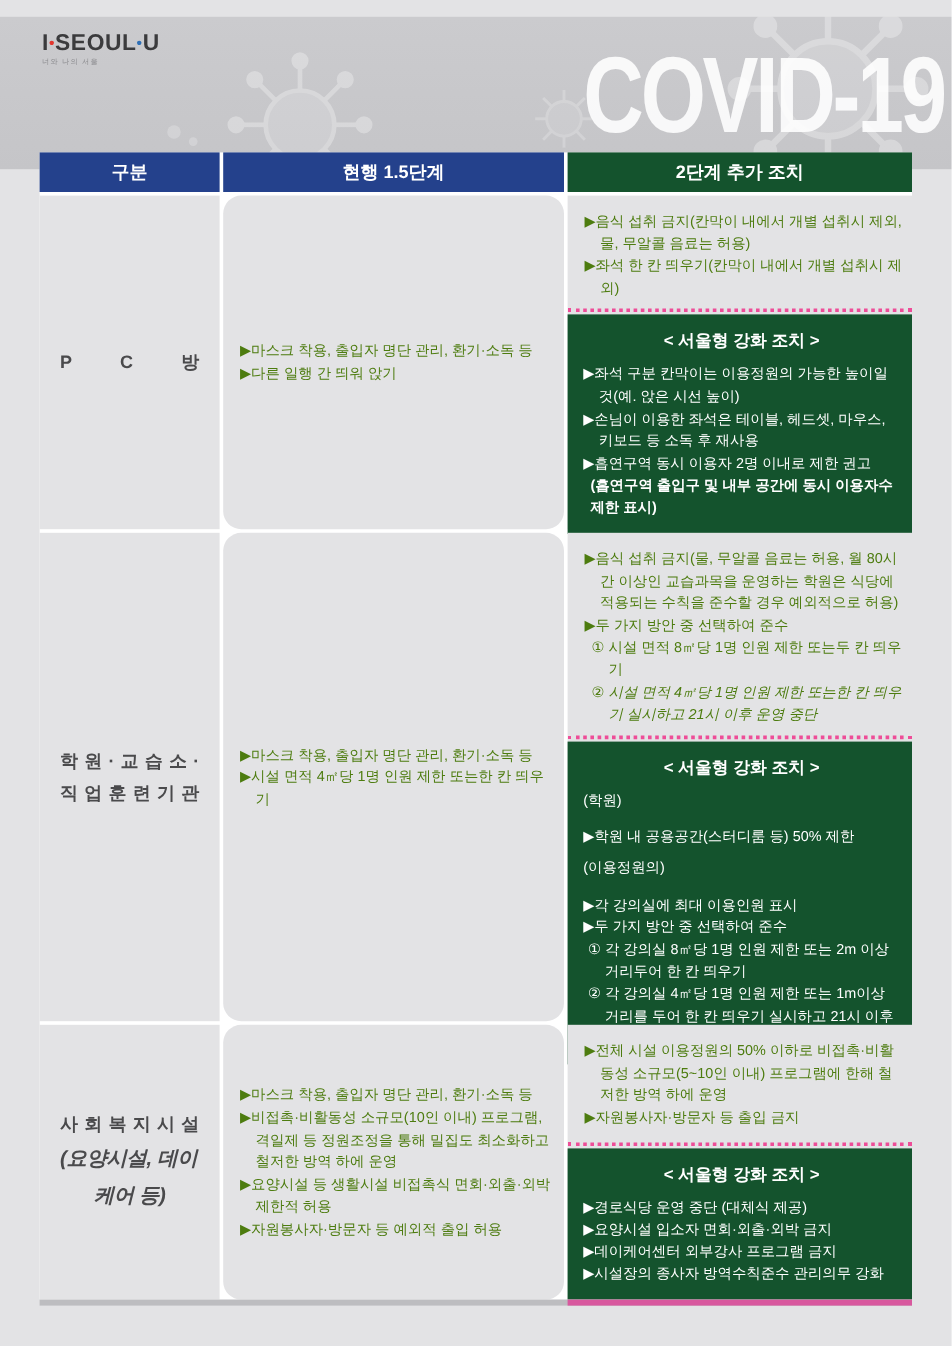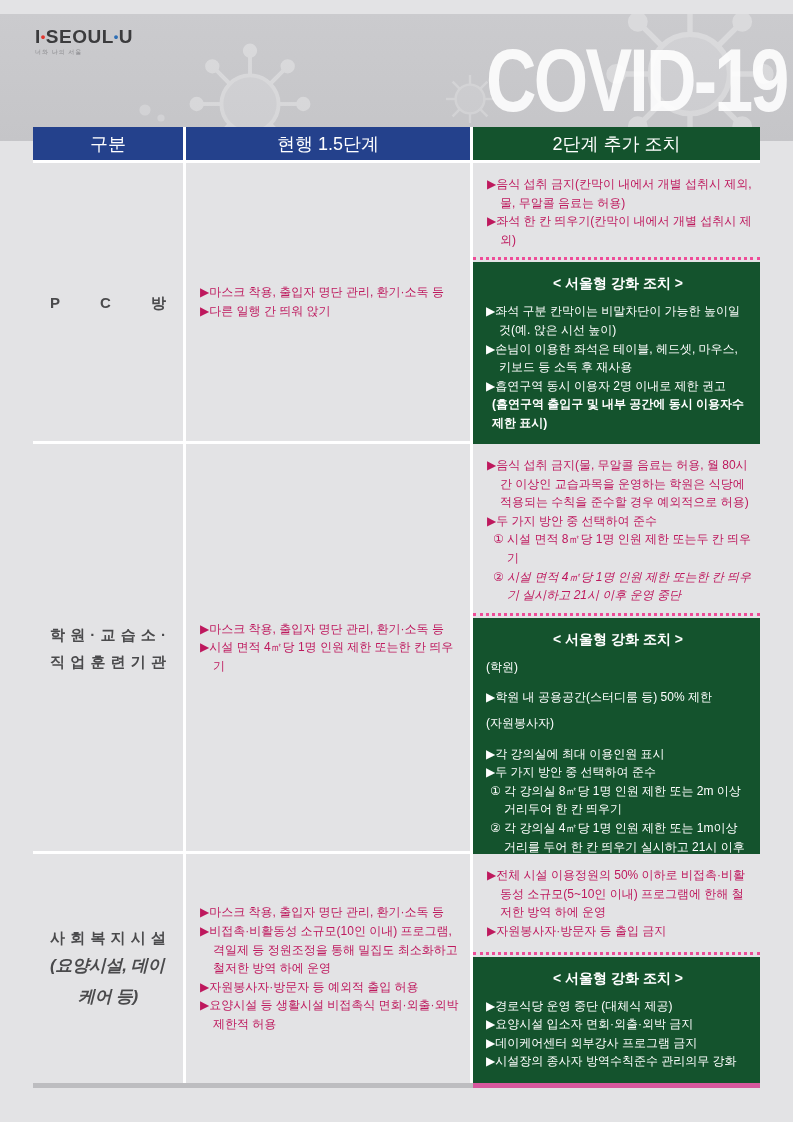--- a/index.html
+++ b/index.html
@@ -32,32 +32,32 @@
   
   .tbl{
     position:absolute;left:33px;top:127px;width:727px;height:956px;
     display:grid;
     grid-template-columns:150px 284px 287px;
     grid-template-rows:33px 278px 407px 229px;
     gap:3px;background:#ffffff;
   }
   .cell{background:#e3e3e5;}
   .hd{display:flex;align-items:center;justify-content:center;
-      color:#fff;font-weight:normal;font-size:18px;}
+      color:#fff;font-weight:bold;font-size:15px;}
   .hd-navy{background:#24418c;}
   .hd-cyan{background:#14532d;}
   .cat{display:flex;flex-direction:column;justify-content:center;padding:0 17px;}
   .cat-line{
     font-size:15px;font-weight:bold;color:#4a4a4c;line-height:1.8;
     text-align:justify;text-align-last:justify;
   }
   .cat-line.normal{font-size:17px;text-align:left;text-align-last:center;letter-spacing:-.3px;font-style:italic;}
-  .mid{display:flex;flex-direction:column;justify-content:center;padding:0 10px 0 14px;}
+  .mid{display:flex;flex-direction:column;justify-content:center;padding:0 10px 0 14px;border-radius:15px;}
   .li{
-    font-size:12px;color:#be185d;line-height:1.55;
+    font-size:12px;color:#4d7c0f;line-height:1.55;
     padding-left:13px;text-indent:-13px;margin:0;
   }
   .add{display:flex;flex-direction:column;padding-top:12px;}
   .add-text{padding:0 8px 8px 14px;}
   .pink-wrap{margin-top:auto;border-top:3px dotted #ee4d98;padding-top:2px;}
   .pink-wrap.lift{margin-bottom:8px;}
   .pink{background:#14532d;color:#fff;padding:8px 10px 12px 13px;}
   .pink .li{color:#fff;}
   .pink-title{text-align:center;font-weight:bold;font-size:14px;margin:5px 0 9px 0;color:#fff;}
   .plabel{font-size:12px;color:#fff;line-height:1.55;margin-top:7px;}
@@ -158,21 +158,21 @@
     <p class="li">▶다른 일행 간 띄워 앉기</p>
   </div>
   <div class="cell add">
     <div class="add-text">
       <p class="li">▶음식 섭취 금지(칸막이 내에서 개별 섭취시 제외, 물, 무알콜 음료는 허용)</p>
       <p class="li">▶좌석 한 칸 띄우기(칸막이 내에서 개별 섭취시 제외)</p>
     </div>
     <div class="pink-wrap">
       <div class="pink">
         <div class="pink-title">&lt; 서울형 강화 조치 &gt;</div>
-        <p class="li">▶좌석 구분 칸막이는 비말차단이 가능한 높이일 것(예. 앉은 시선 높이)</p>
+        <p class="li">▶좌석 구분 칸막이는 이용정원의 가능한 높이일 것(예. 앉은 시선 높이)</p>
         <p class="li">▶손님이 이용한 좌석은 테이블, 헤드셋, 마우스, 키보드 등 소독 후 재사용</p>
         <p class="li">▶흡연구역 동시 이용자 2명 이내로 제한 권고</p>
         <p class="li" style="padding-left:6px;text-indent:0;font-weight:bold;">(흡연구역 출입구 및 내부 공간에 동시 이용자수 제한 표시)</p>
       </div>
     </div>
   </div>
 
   <div class="cell cat">
     <div class="cat-line">학 원 · 교 습 소 ·</div>
     <div class="cat-line">직 업 훈 련 기 관</div>
@@ -186,38 +186,38 @@
       <p class="li">▶음식 섭취 금지(물, 무알콜 음료는 허용, 월 80시간 이상인 교습과목을 운영하는 학원은 식당에 적용되는 수칙을 준수할 경우 예외적으로 허용)</p>
       <p class="li">▶두 가지 방안 중 선택하여 준수</p>
       <p class="li" style="padding-left:20px;text-indent:-14px;">① 시설 면적 8㎡당 1명 인원 제한 또는두 칸 띄우기</p>
       <p class="li" style="padding-left:20px;text-indent:-14px;font-style:italic;">② 시설 면적 4㎡당 1명 인원 제한 또는한 칸 띄우기 실시하고 21시 이후 운영 중단</p>
     </div>
     <div class="pink-wrap lift">
       <div class="pink">
         <div class="pink-title">&lt; 서울형 강화 조치 &gt;</div>
         <p class="plabel">(학원)</p>
         <p class="li">▶학원 내 공용공간(스터디룸 등) 50% 제한</p>
-        <p class="plabel">(자원봉사자)</p>
+        <p class="plabel">(이용정원의)</p>
         <p class="li">▶각 강의실에 최대 이용인원 표시</p>
         <p class="li">▶두 가지 방안 중 선택하여 준수</p>
         <p class="li" style="padding-left:18px;text-indent:-14px;">① 각 강의실 8㎡당 1명 인원 제한 또는 2m 이상 거리두어 한 칸 띄우기</p>
         <p class="li" style="padding-left:18px;text-indent:-14px;">② 각 강의실 4㎡당 1명 인원 제한 또는 1m이상 거리를 두어 한 칸 띄우기 실시하고 21시 이후 운영 중단</p>
       </div>
     </div>
   </div>
 
   <div class="cell cat">
     <div class="cat-line">사 회 복 지 시 설</div>
     <div class="cat-line normal">(요양시설, 데이케어 등)</div>
   </div>
   <div class="cell mid">
     <p class="li">▶마스크 착용, 출입자 명단 관리, 환기·소독 등</p>
     <p class="li">▶비접촉·비활동성 소규모(10인 이내) 프로그램, 격일제 등 정원조정을 통해 밀집도 최소화하고 철저한 방역 하에 운영</p>
+    <p class="li">▶요양시설 등 생활시설 비접촉식 면회·외출·외박 제한적 허용</p>
     <p class="li">▶자원봉사자·방문자 등 예외적 출입 허용</p>
-    <p class="li">▶요양시설 등 생활시설 비접촉식 면회·외출·외박 제한적 허용</p>
   </div>
   <div class="cell add">
     <div class="add-text">
       <p class="li">▶전체 시설 이용정원의 50% 이하로 비접촉·비활동성 소규모(5~10인 이내) 프로그램에 한해 철저한 방역 하에 운영</p>
       <p class="li">▶자원봉사자·방문자 등 출입 금지</p>
     </div>
     <div class="pink-wrap">
       <div class="pink">
         <div class="pink-title">&lt; 서울형 강화 조치 &gt;</div>
         <p class="li">▶경로식당 운영 중단 (대체식 제공)</p>

